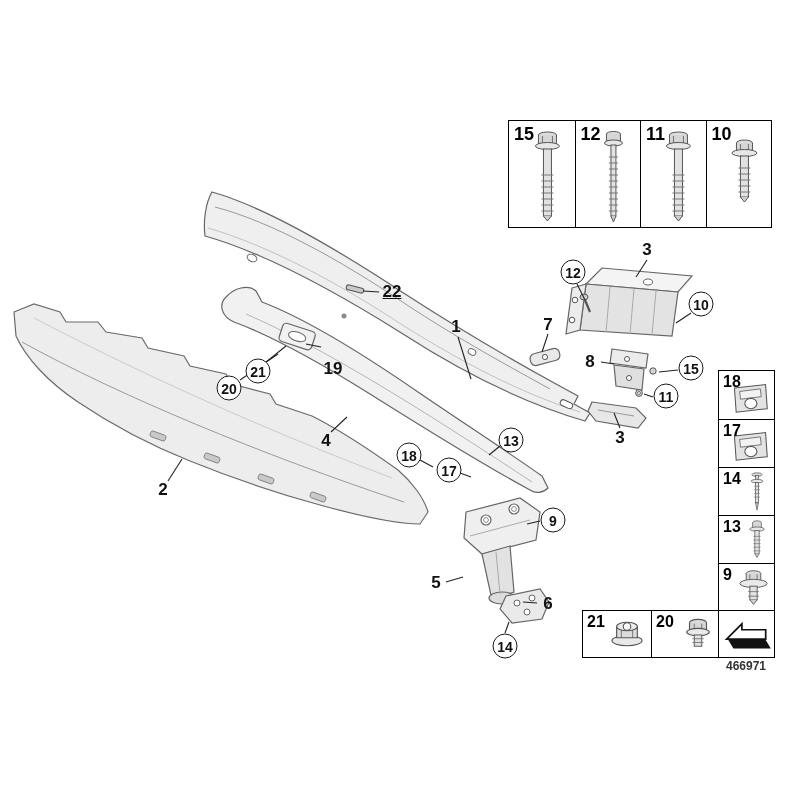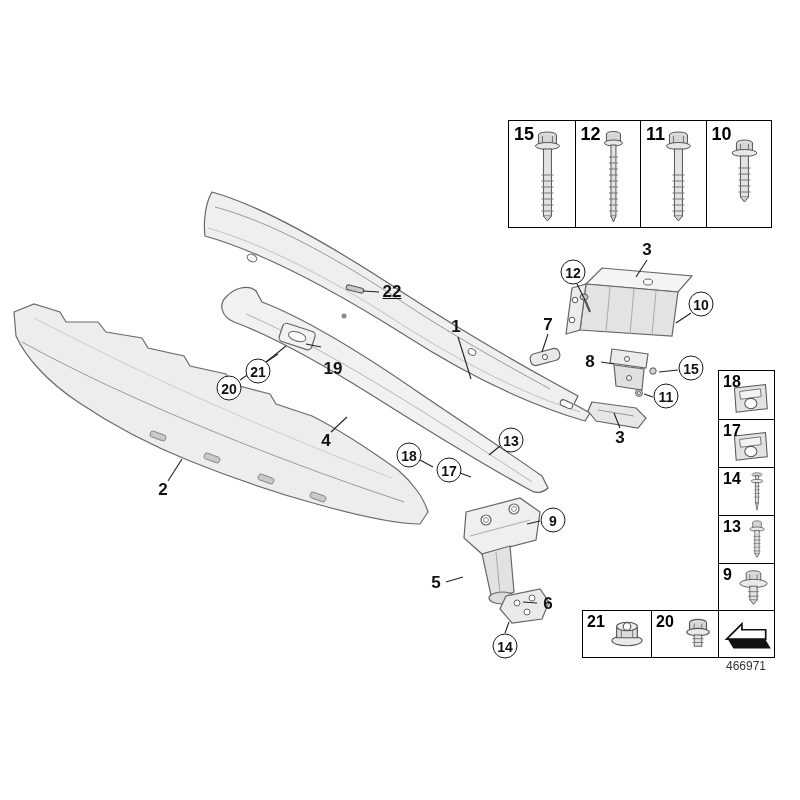--- a/index.html
+++ b/index.html
@@ -59,21 +59,21 @@
   .b-icon { position: absolute; right: 5px; top: 50%; transform: translateY(-50%); }
 
   .arrow-box {
     position: absolute; left: 718px; top: 610px; width: 57px; height: 48px;
     border: 1.5px solid #000; box-sizing: border-box; background: #fff;
     display: flex; align-items: center; justify-content: center;
   }
 
   .part-number {
     position: absolute; left: 706px; top: 659px; width: 80px;
-    text-align: center; font-size: 12px; color: #333;
+    text-align: center; font-size: 12px; color: #333; font-weight: bold;
   }
 </style>
 </head>
 <body>
 
 <div class="canvas">
 
   <svg width="0" height="0" style="position:absolute" aria-hidden="true">
     <defs>
       <g id="sym-bolt-long">

